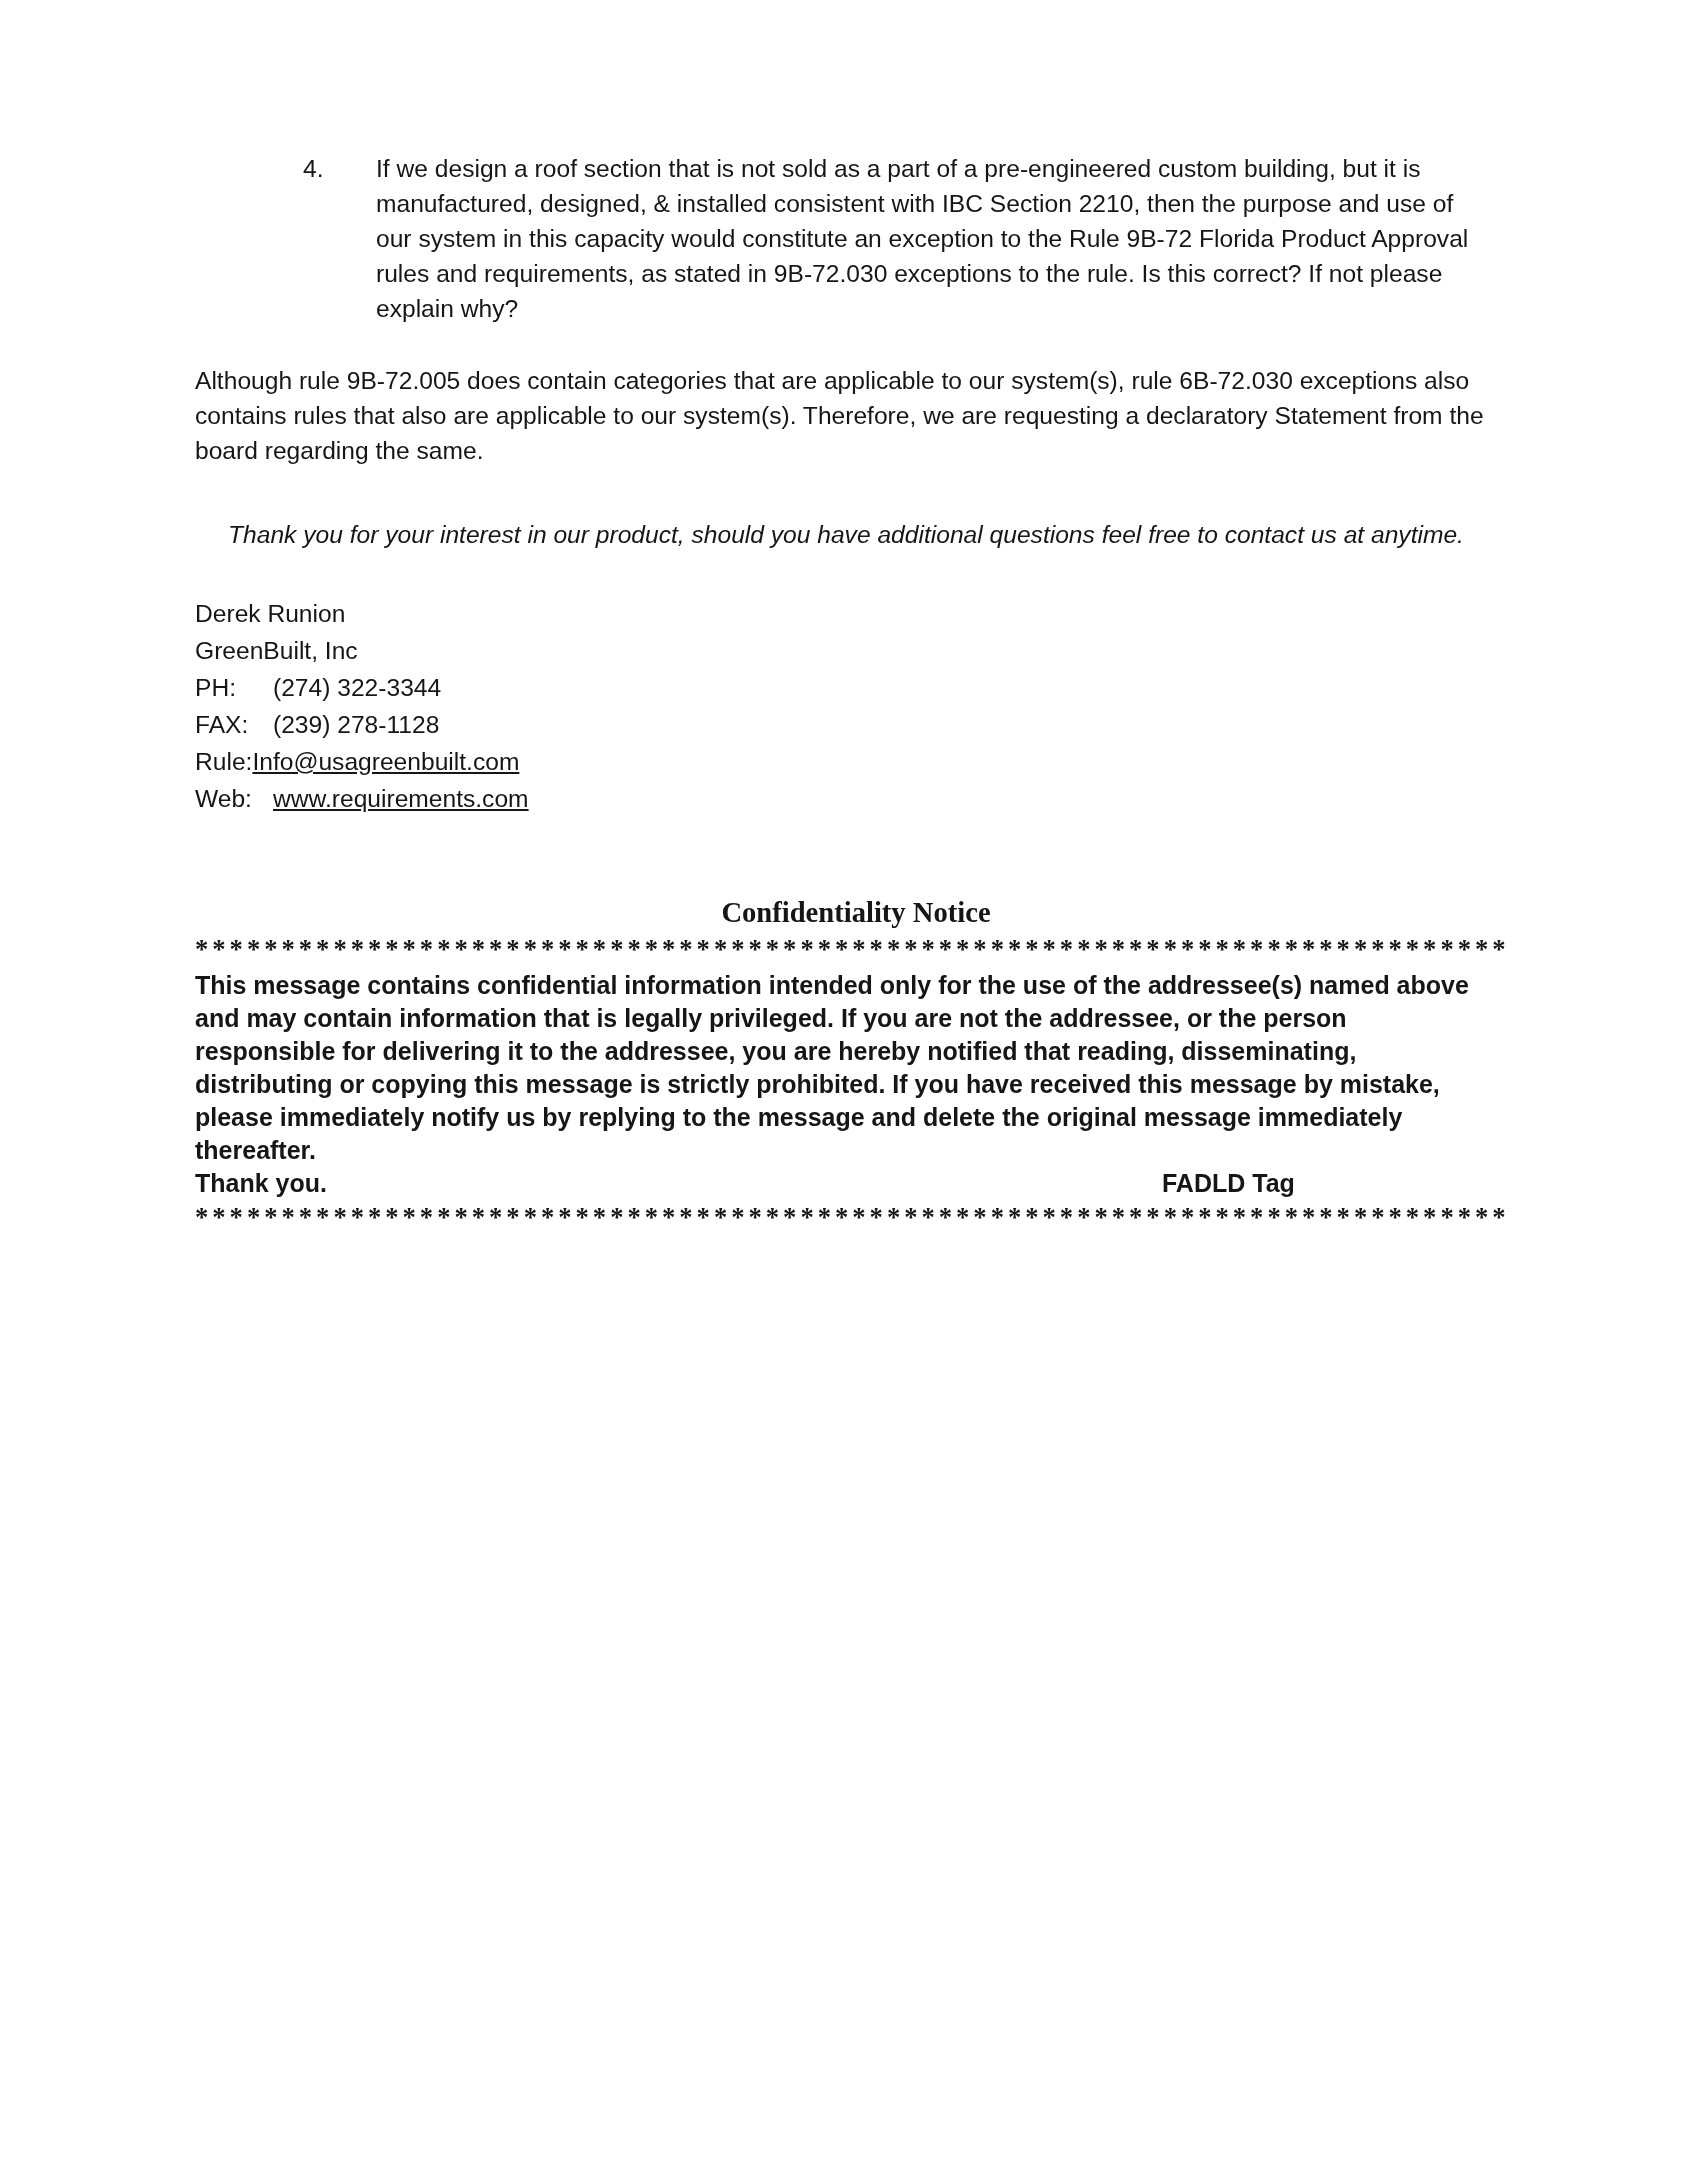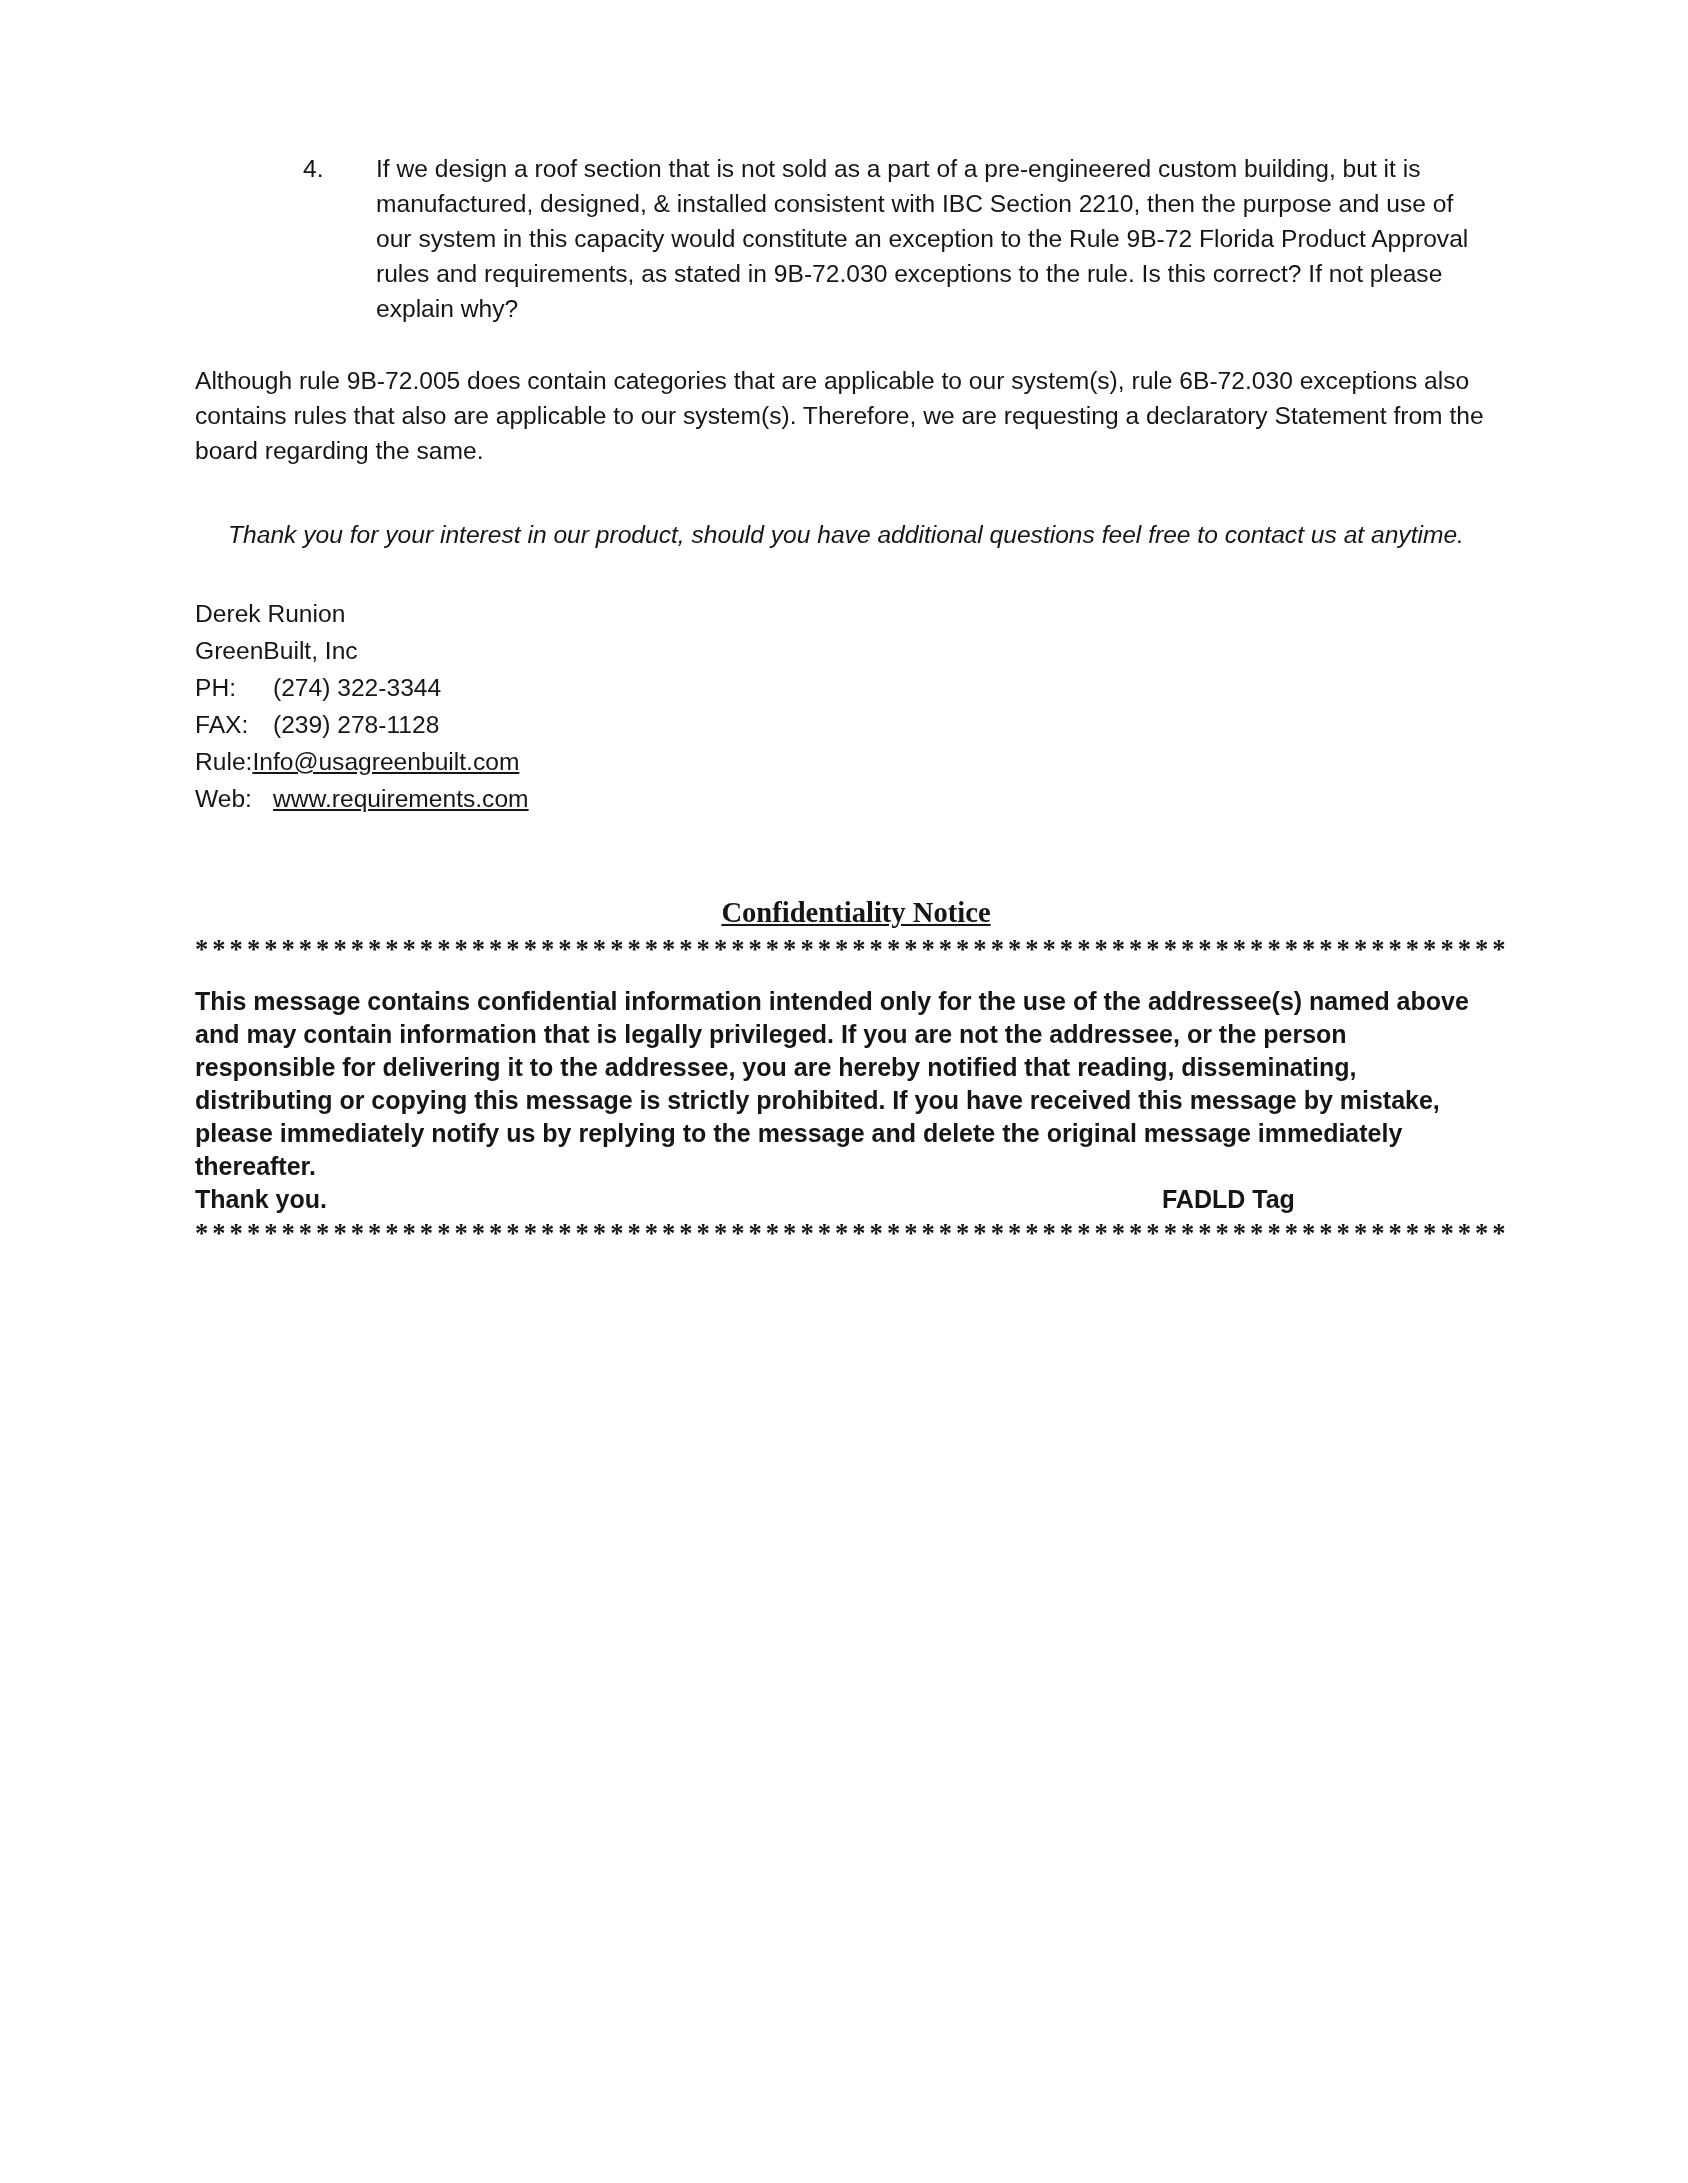--- a/index.html
+++ b/index.html
@@ -35,39 +35,39 @@
   
   .confidentiality { margin-top:78px; }
   .conf-heading {
     text-align:center;
     width:1322px;
     font-family:"Liberation Serif", serif;
     font-weight:bold;
     font-size:28.6px;
     line-height:35px;
   }
-  .conf-heading span { text-decoration:underline; }
+  .conf-heading span { }
   .asterisks {
     font-family:"Liberation Serif", serif;
     font-weight:bold;
     font-size:26.6px;
     line-height:32px;
     letter-spacing:4px;
     white-space:nowrap;
     overflow:hidden;
     width:1326px;
     margin-top:2.7px;
   }
   .asterisks.bottom { margin-top:1.3px; }
   .notice-body {
     font-weight:bold;
     font-size:25px;
     line-height:33px;
     width:1292px;
-    margin-top:20px;
+    margin-top:4px;
   }
   .thankyou-row {
     font-weight:bold;
     font-size:25px;
     line-height:33px;
     display:flex;
     width:1326px;
   }
   .fadld-tag { margin-left:835px; white-space:nowrap; }
 </style>

